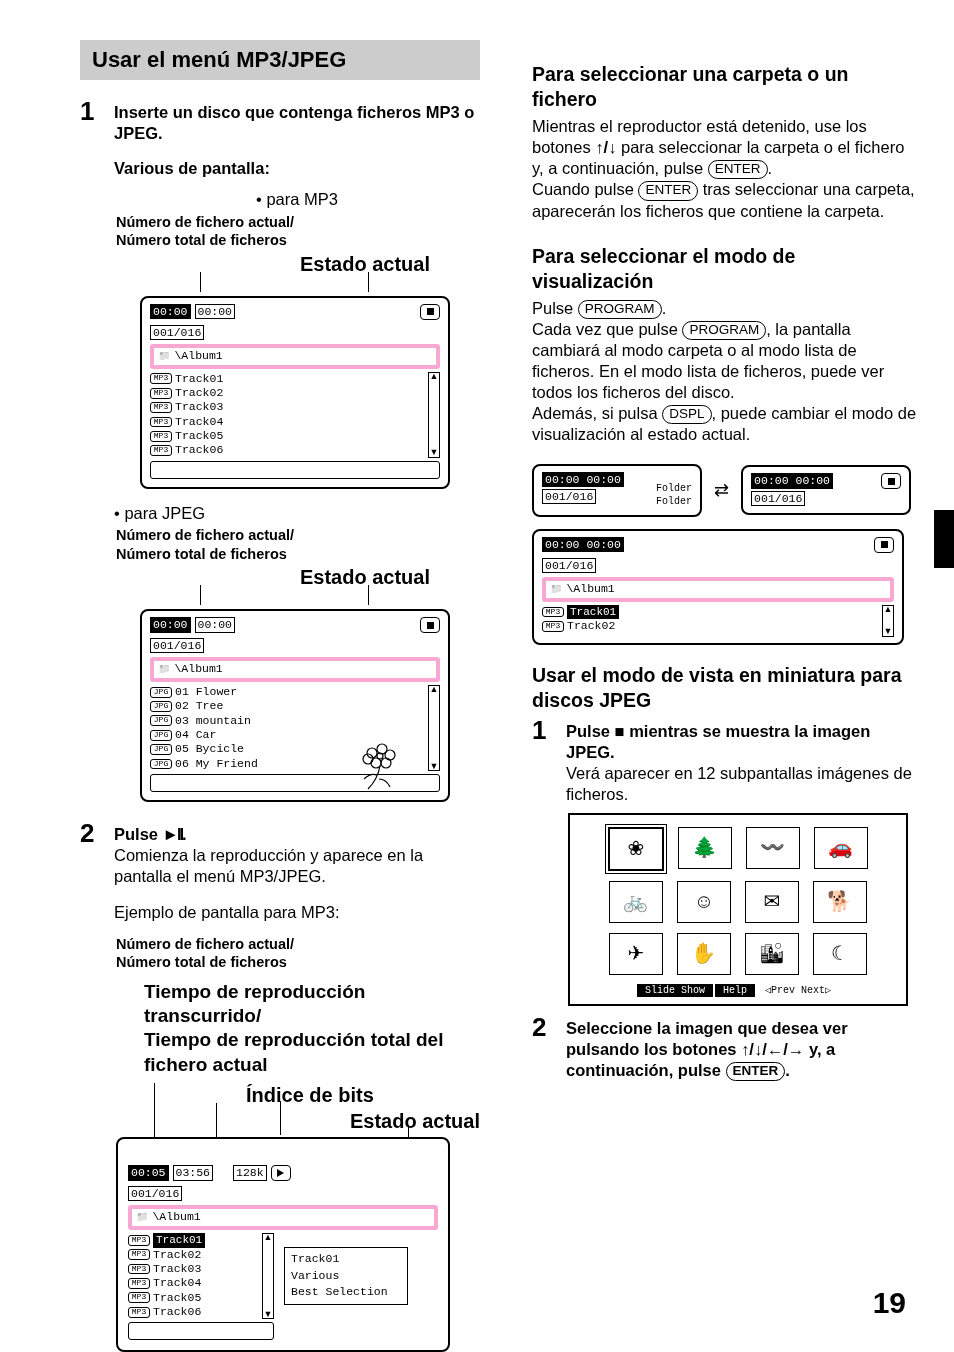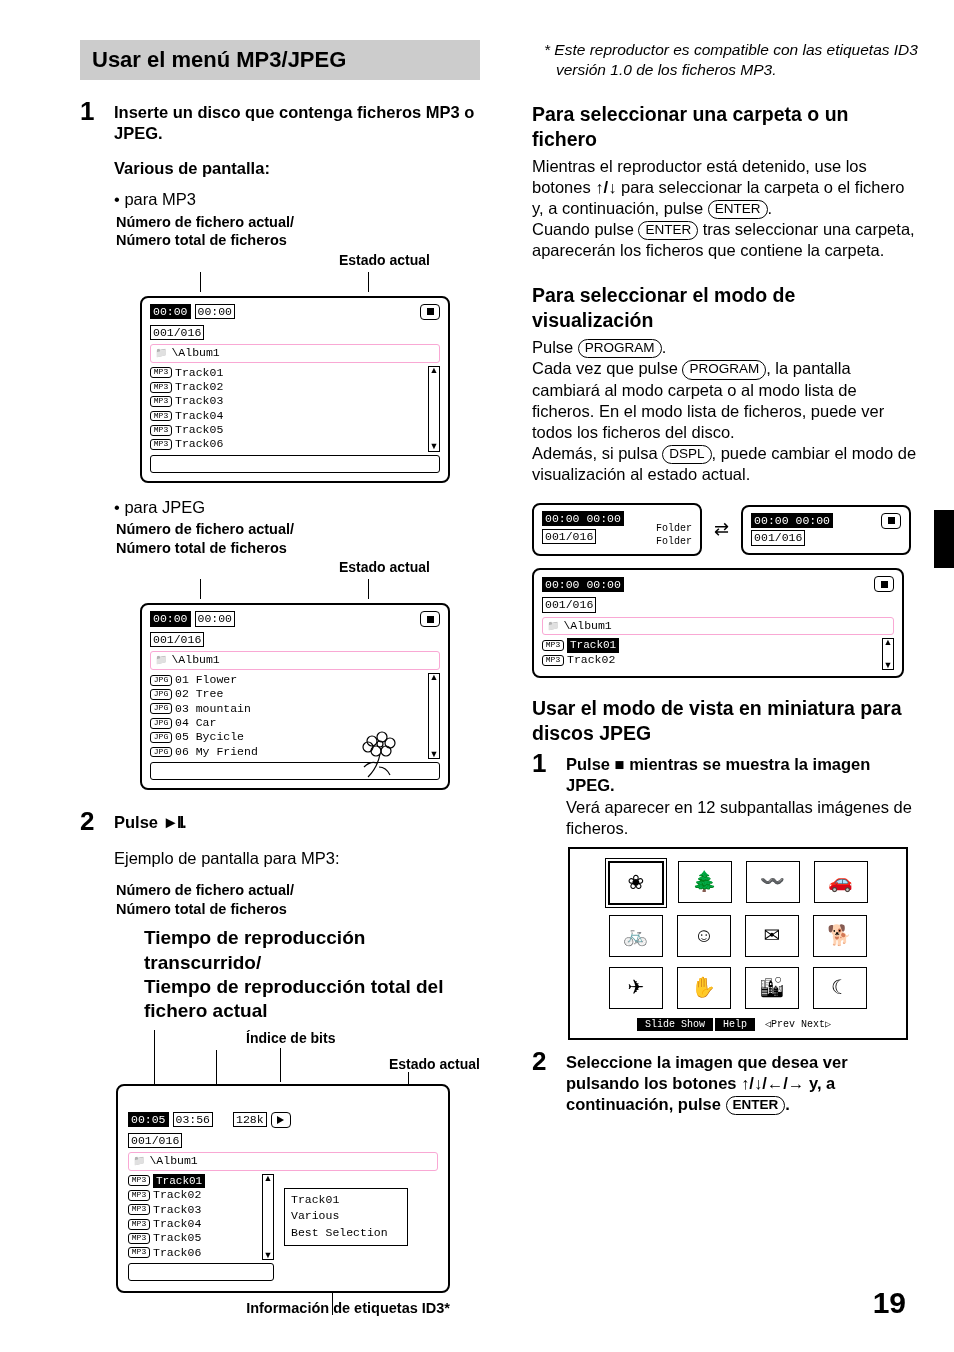--- a/index.html
+++ b/index.html
@@ -62,21 +62,21 @@
   .bullet {
     margin: 2px 0 2px 34px;
   }
   .smallhead {
     font-weight: 700;
     font-size: 14.5px;
     margin: 0 0 2px 36px;
   }
   .caption {
     font-weight: 700;
-    font-size: 14px;
+    font-size: 20px;
   }
   .id3 {
     font-weight: 700;
     font-size: 14.5px;
     text-align: right;
     margin: 6px 30px 0 0;
   }
   .footpg {
     position: absolute;
     right: 48px;
@@ -137,21 +137,21 @@
   .stopglyph::after { content:""; width:7px; height:7px; background:#000; }
   .playglyph {
     width: 18px; height: 14px; border:1px solid #000; border-radius:4px;
     display:inline-flex; align-items:center; justify-content:center;
   }
   .playglyph::after {
     content:""; width:0; height:0; border-left:7px solid #000;
     border-top:4px solid transparent; border-bottom:4px solid transparent;
   }
   .folderrow {
-    border:1px solid #f9a8d4; border-radius:3px; padding:1px 4px;
+    border:4px solid #f9a8d4; border-radius:3px; padding:1px 4px;
     font-family:"Courier New",monospace; font-size:11.5px;
     margin-top:3px; display:flex; align-items:center; gap:4px;
   }
   .foldericon::before { content:"📁"; font-size:10px; filter:grayscale(1); }
   .listarea {
     margin-top:3px; display:flex; gap:4px;
   }
   .tracks {
     flex:1; border-right: none;
   }
@@ -235,21 +235,21 @@
 
     <div class="step">
       <div class="num">1</div>
       <div class="txt"><span class="lead">Inserte un disco que contenga ficheros MP3 o JPEG.</span></div>
     </div>
 
     <div class="indent" style="margin-top:14px;">
       <div class="lead" style="font-weight:700;">Various de pantalla:</div>
     </div>
 
-    <div class="bullet" style="margin-top:10px;">• <span>para MP3</span></div>
+    <div class="bullet" style="margin-top:10px;text-align:center;">• <span>para MP3</span></div>
     <div class="smallhead" style="white-space:pre-line;">Número de fichero actual/
 Número total de ficheros</div>
 
     <div class="callouts">
       <div class="tick" style="left:60px;"></div>
       <div style="position:absolute; right:0; top:0;" class="caption">Estado actual</div>
       <div class="tick" style="left:228px;"></div>
     </div>
 
     <div class="screen">
@@ -361,20 +361,21 @@
           </g>
         </svg>
       </div>
       <div class="slot"></div>
     </div>
 
     <div class="step" style="margin-top:18px;">
       <div class="num">2</div>
       <div class="txt">
         <span class="lead"><span>Pulse </span><span style="letter-spacing:-2px;">►II</span><span>.</span></span><br>
+        <span>Comienza la reproducción y aparece en la pantalla el menú MP3/JPEG.</span>
       </div>
     </div>
 
     <div class="indent lead" style="font-weight:400; margin-top:14px;">Ejemplo de pantalla para MP3:</div>
 
     <div style="font-weight:700; font-size:14.5px; margin:12px 0 0 36px; white-space:pre-line;">Número de fichero actual/
 Número total de ficheros</div>
     <div style="font-weight:700; font-size:19px; margin:8px 0 0 64px; white-space:pre-line;">Tiempo de reproducción transcurrido/
 Tiempo de reproducción total del fichero actual</div>
 
@@ -438,21 +439,20 @@
           </div>
         </div>
         <div class="slot" style="width:144px;"></div>
         <div style="position:absolute; left:214px; bottom:-24px; width:1px; height:24px; background:#000;"></div>
       </div>
     </div>
     <div class="id3">Información de etiquetas ID3*</div>
   </div>
 
   <div class="col col-right">
-    <div class="note">* Este reproductor es compatible con las etiquetas ID3 versión 1.0 de los ficheros MP3.</div>
 
     <h2 class="sub" style="margin-top:22px;">Para seleccionar una carpeta o un fichero</h2>
     <p style="margin:0;">
       <span>Mientras el reproductor está detenido, use los botones </span><span style="font-weight:700;">↑/↓</span><span> para seleccionar la carpeta o el fichero y, a continuación, pulse </span><span class="pill">ENTER</span><span>.</span>
       <br>
       <span>Cuando pulse </span><span class="pill">ENTER</span><span> tras seleccionar una carpeta, aparecerán los ficheros que contiene la carpeta.</span>
     </p>
 
     <h2 class="sub" style="margin-top:22px;">Para seleccionar el modo de visualización</h2>
     <p style="margin:0;">

